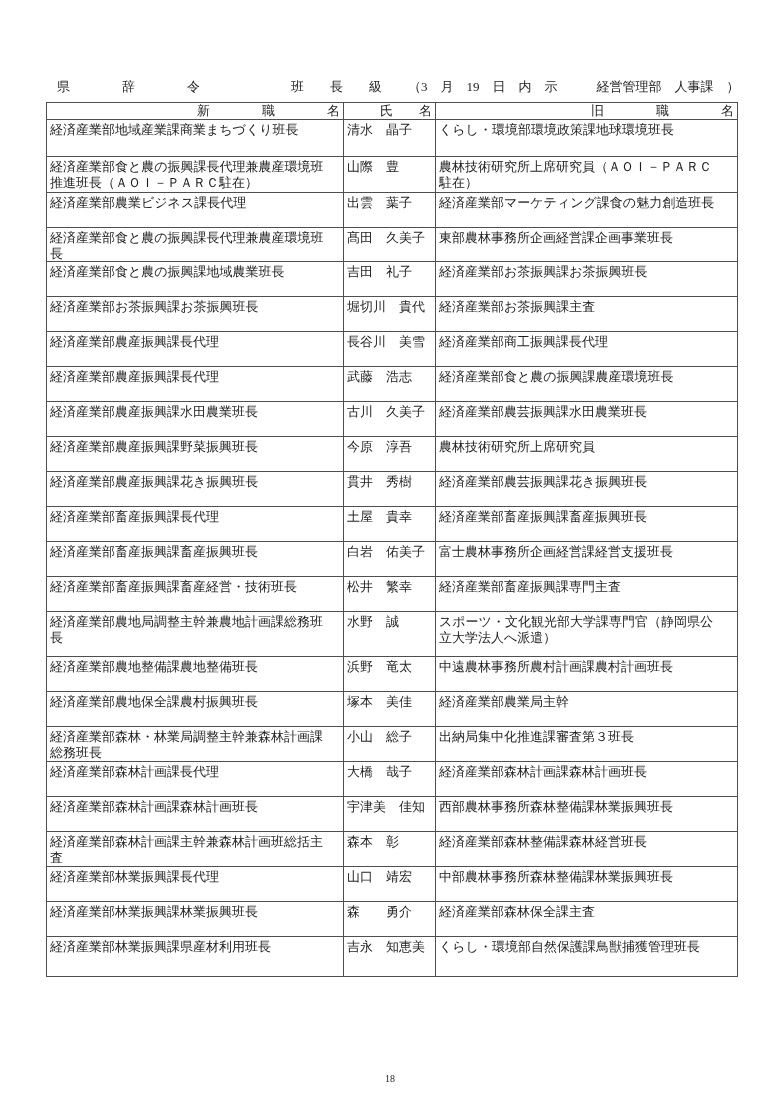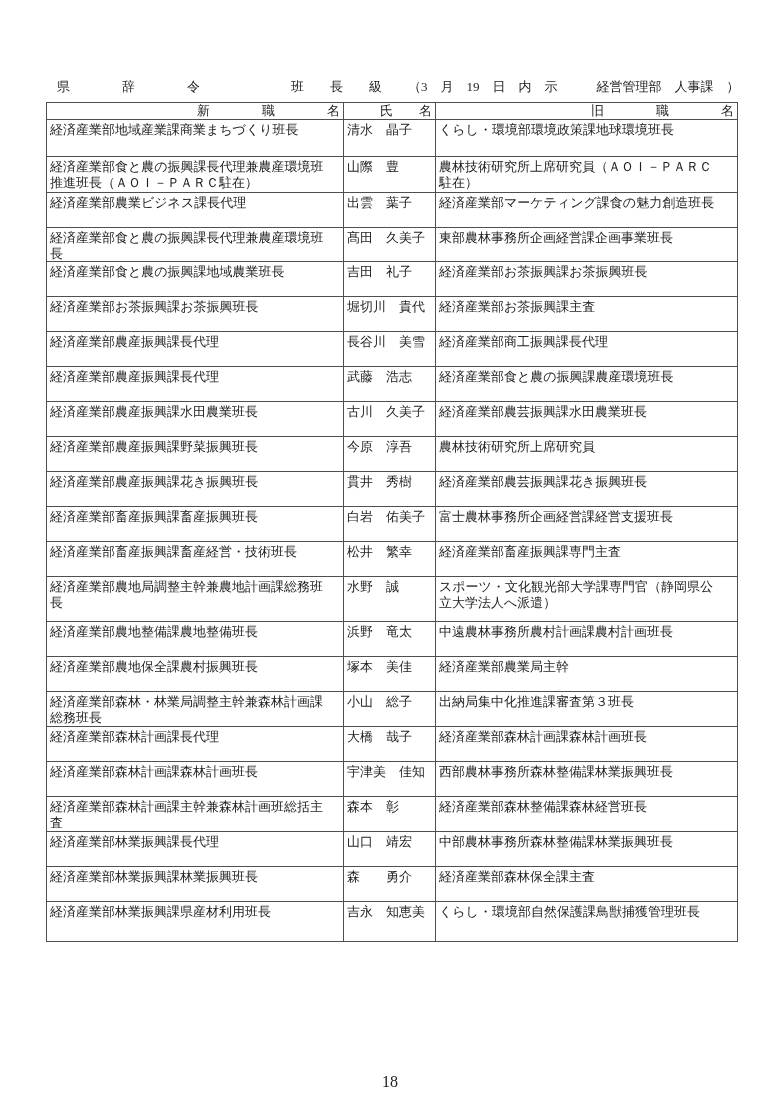--- a/index.html
+++ b/index.html
@@ -31,21 +31,21 @@
     white-space:pre-line;
     overflow:hidden;
   }
   table.jinji thead th{
     height:14px;line-height:14px;padding-top:1px;padding-bottom:1px;
     white-space:pre;text-align:right;
   }
   table.jinji thead th.h-new{padding-left:67px;}
   .page-number{
     position:absolute;left:0;top:1073px;width:780px;
-    text-align:center;font-size:16px;color:#1d1d1d;
+    text-align:center;font-size:10px;color:#1d1d1d;
   }
 </style>
 </head>
 <body>
 
 <div class="doc-title">県　　　　辞　　　　令　　　　　　　班　　長　　級　　（3　月　19　日　内　示　　　経営管理部　人事課　）</div>
 
 <table class="jinji">
   <colgroup>
     <col class="c-new">
@@ -112,20 +112,25 @@
         <td>経済産業部農産振興課野菜振興班長</td>
         <td>今原　淳吾</td>
         <td>農林技術研究所上席研究員</td>
       </tr>
       <tr style="height: 35px;">
         <td>経済産業部農産振興課花き振興班長</td>
         <td>貫井　秀樹</td>
         <td>経済産業部農芸振興課花き振興班長</td>
       </tr>
       <tr style="height: 35px;">
+        <td>経済産業部畜産振興課長代理</td>
+        <td>土屋　貴幸</td>
+        <td>経済産業部畜産振興課畜産振興班長</td>
+      </tr>
+      <tr style="height: 35px;">
         <td>経済産業部畜産振興課畜産振興班長</td>
         <td>白岩　佑美子</td>
         <td>富士農林事務所企画経営課経営支援班長</td>
       </tr>
       <tr style="height: 35px;">
         <td>経済産業部畜産振興課畜産経営・技術班長</td>
         <td>松井　繁幸</td>
         <td>経済産業部畜産振興課専門主査</td>
       </tr>
       <tr style="height: 45px; margin-top: 11px;">

